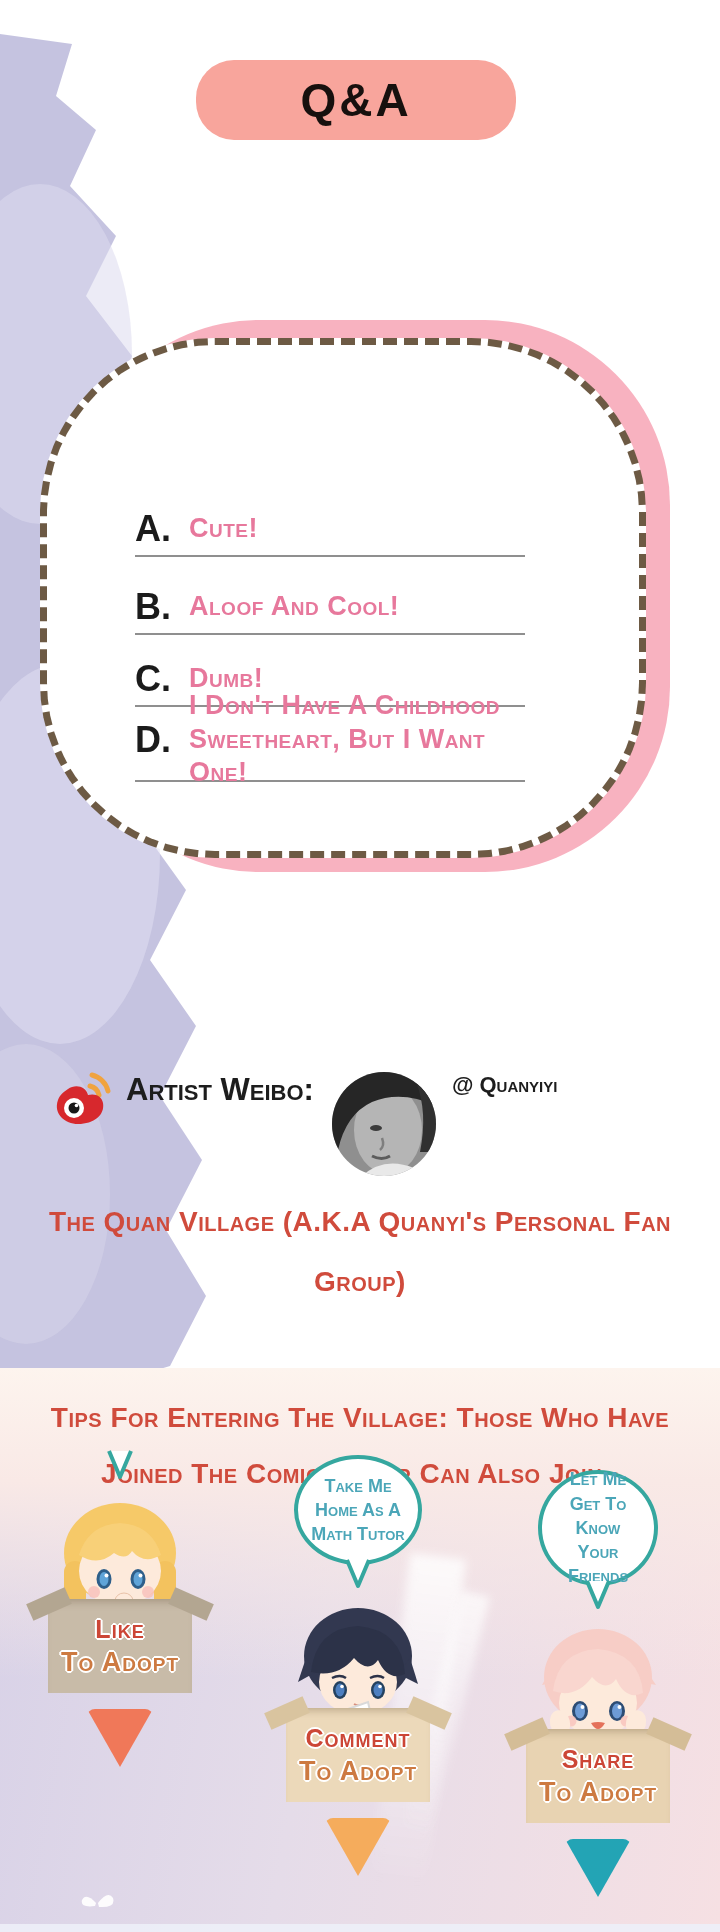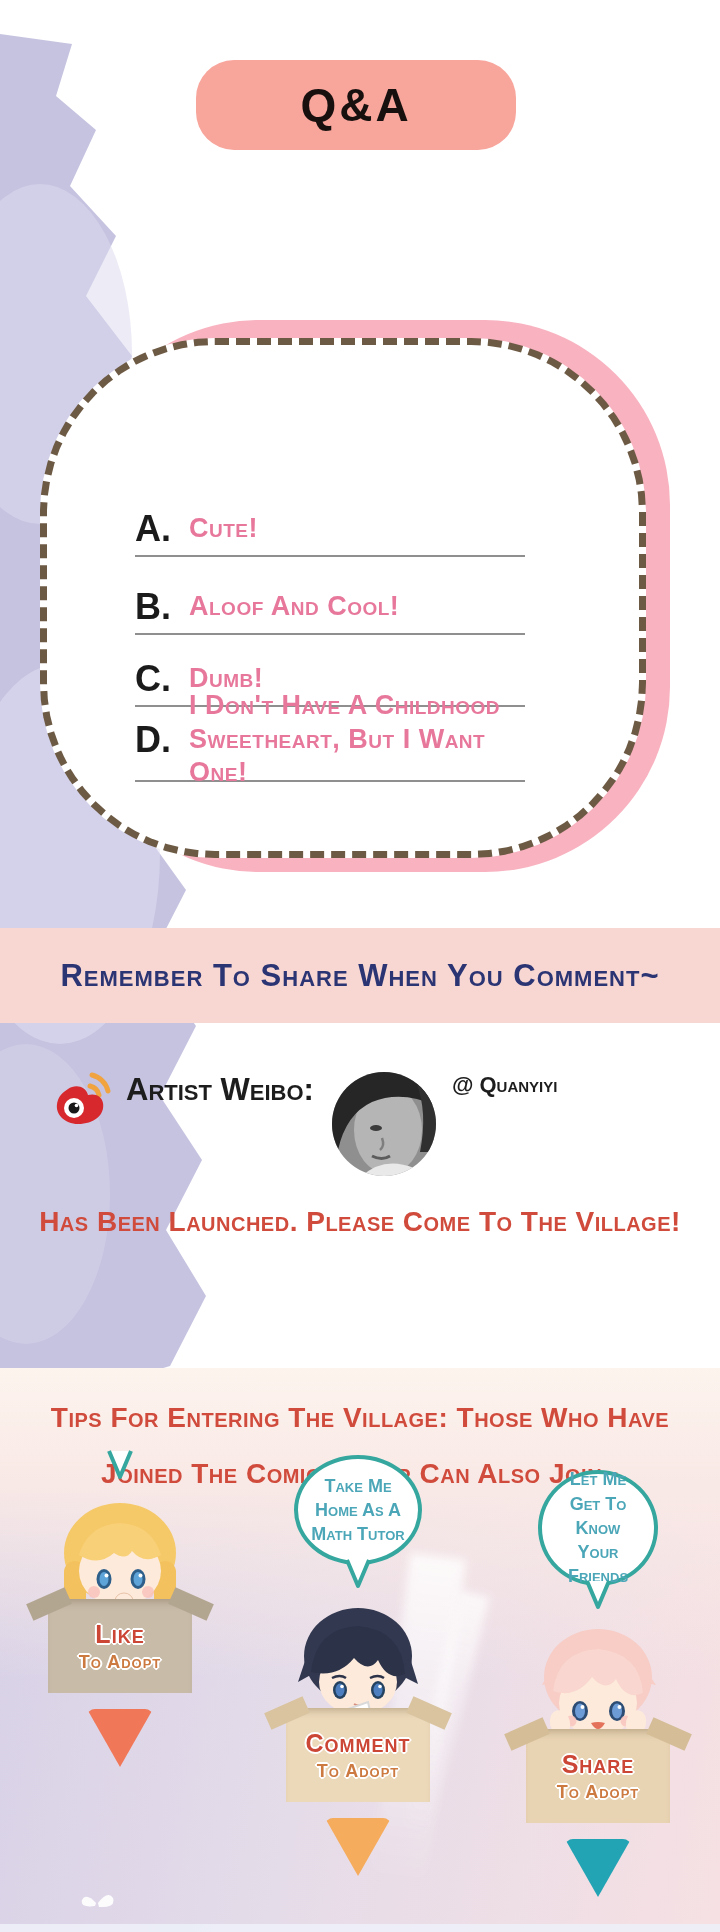--- a/index.html
+++ b/index.html
@@ -26,21 +26,21 @@
   }
   .light-streak2 {
     position:absolute; left:430px; top:1590px; width:30px; height:250px;
     background:linear-gradient(180deg, rgba(255,255,255,.9), rgba(255,255,255,0));
     transform:rotate(14deg); filter:blur(4px); opacity:.8;
   }
   .butterfly { position:absolute; left:78px; top:1890px; width:40px; height:26px; filter:blur(.5px); opacity:.95; }
 
   
   #qa-banner {
-    position:absolute; left:196px; top:60px; width:320px; height:90px;
+    position:absolute; left:196px; top:60px; width:320px; height:80px;
     background:#f8a59c; border-radius:38px;
     display:flex; align-items:center; justify-content:center;
   }
   #qa-title { font-size:46px; font-weight:700; color:#17100e; letter-spacing:3px; }
 
   
   #question-text {
     position:absolute; left:150px; top:186px; width:420px;
     text-align:center; font-size:36px; font-weight:700; color:#e7789c; line-height:1.6;
     letter-spacing:1px;
@@ -126,21 +126,21 @@
   .flap-left  { left:-20px; transform:rotate(-24deg); }
   .flap-right { right:-20px; transform:rotate(24deg); }
   #box-like .flap    { background:#b3a691; }
   #box-comment .flap { background:#d9c49f; }
   #box-share .flap   { background:#d4bd97; }
   .action-label {
     font-size:25px; font-weight:700; color:#cc4636; letter-spacing:1px;
     text-shadow:-2px 0 #fff, 2px 0 #fff, 0 -2px #fff, 0 2px #fff, -1px -1px #fff, 1px 1px #fff, -1px 1px #fff, 1px -1px #fff;
   }
   .caption-label {
-    font-size:18px; font-weight:700; color:#cd7a41; letter-spacing:1px;
+    font-size:27px; font-weight:700; color:#cd7a41; letter-spacing:1px;
     text-shadow:-2px 0 #fff, 2px 0 #fff, 0 -2px #fff, 0 2px #fff, -1px -1px #fff, 1px 1px #fff, -1px 1px #fff, 1px -1px #fff;
   }
   .triangle-marker {
     margin-top:16px; width:0; height:0;
     border-left:33px solid transparent; border-right:33px solid transparent;
     border-top:58px solid #cccccc; border-radius:8px; opacity:.92;
   }
 </style>
 </head>
 <body>
@@ -183,23 +183,20 @@
         <span class="option-letter">C.</span>
         <span class="option-text sc">Dumb!</span>
       </div>
       <div class="option-row" id="option-row-d">
         <span class="option-letter">D.</span>
         <span class="option-text sc" style="max-width:320px;">I don't have a childhood sweetheart, but I want one!</span>
       </div>
     </div>
   </div>
 
-  <div id="share-banner">
-    <div id="share-banner-text" class="sc">Remember to share when you comment~</div>
-  </div>
 
   <div id="weibo-row">
     <svg id="weibo-icon" viewBox="0 0 64 56">
       <path d="M42,14 a12,12 0 0 1 9,9" fill="none" stroke="#f0a33f" stroke-width="5" stroke-linecap="round"></path>
       <path d="M44,3 a22,22 0 0 1 16,16" fill="none" stroke="#f0a33f" stroke-width="5" stroke-linecap="round"></path>
       <path d="M10,28 C5,42 17,52 30,52 C46,52 57,43 55,31 C54,24 47,21 40,23 C38,14 27,12 20,17 C14,21 12,23 10,28 Z" fill="#d7282d"></path>
       <circle cx="26" cy="36" r="10" fill="#ffffff"></circle>
       <circle cx="26" cy="36" r="5.5" fill="#181818"></circle>
       <circle cx="28.5" cy="33.5" r="1.8" fill="#ffffff"></circle>
     </svg>
@@ -213,21 +210,21 @@
         <path d="M30,104 Q52,84 82,96 L86,104 Z" fill="#e9e9e9"></path>
         <ellipse cx="44" cy="56" rx="6" ry="3" fill="#3c3c3c"></ellipse>
         <path d="M50,66 q3,8 -2,12" stroke="#7e7e7e" stroke-width="2.5" fill="none"></path>
         <path d="M40,84 q10,5 18,0" stroke="#5c5c5c" stroke-width="3" fill="none"></path>
       </svg>
     </span>
     <span id="weibo-handle" class="sc">@ Quanyiyi</span>
   </div>
 
   <div id="announcement-text" class="sc">
-    <div>has been launched. Please come to the village!</div>
+    <div>The Quan Village (a.k.a Quanyi's personal fan group)</div>
   </div>
   <div id="tips-text" class="sc">
     <div>Tips for entering the village: Those who have</div>
     <div>joined the comic group can also join~</div>
   </div>
 
   <div id="adopt-section">
 
     <div class="adopt-col" id="adopt-col-like">
       <svg class="bubble-tail" width="30" height="32" viewBox="0 0 30 32">

